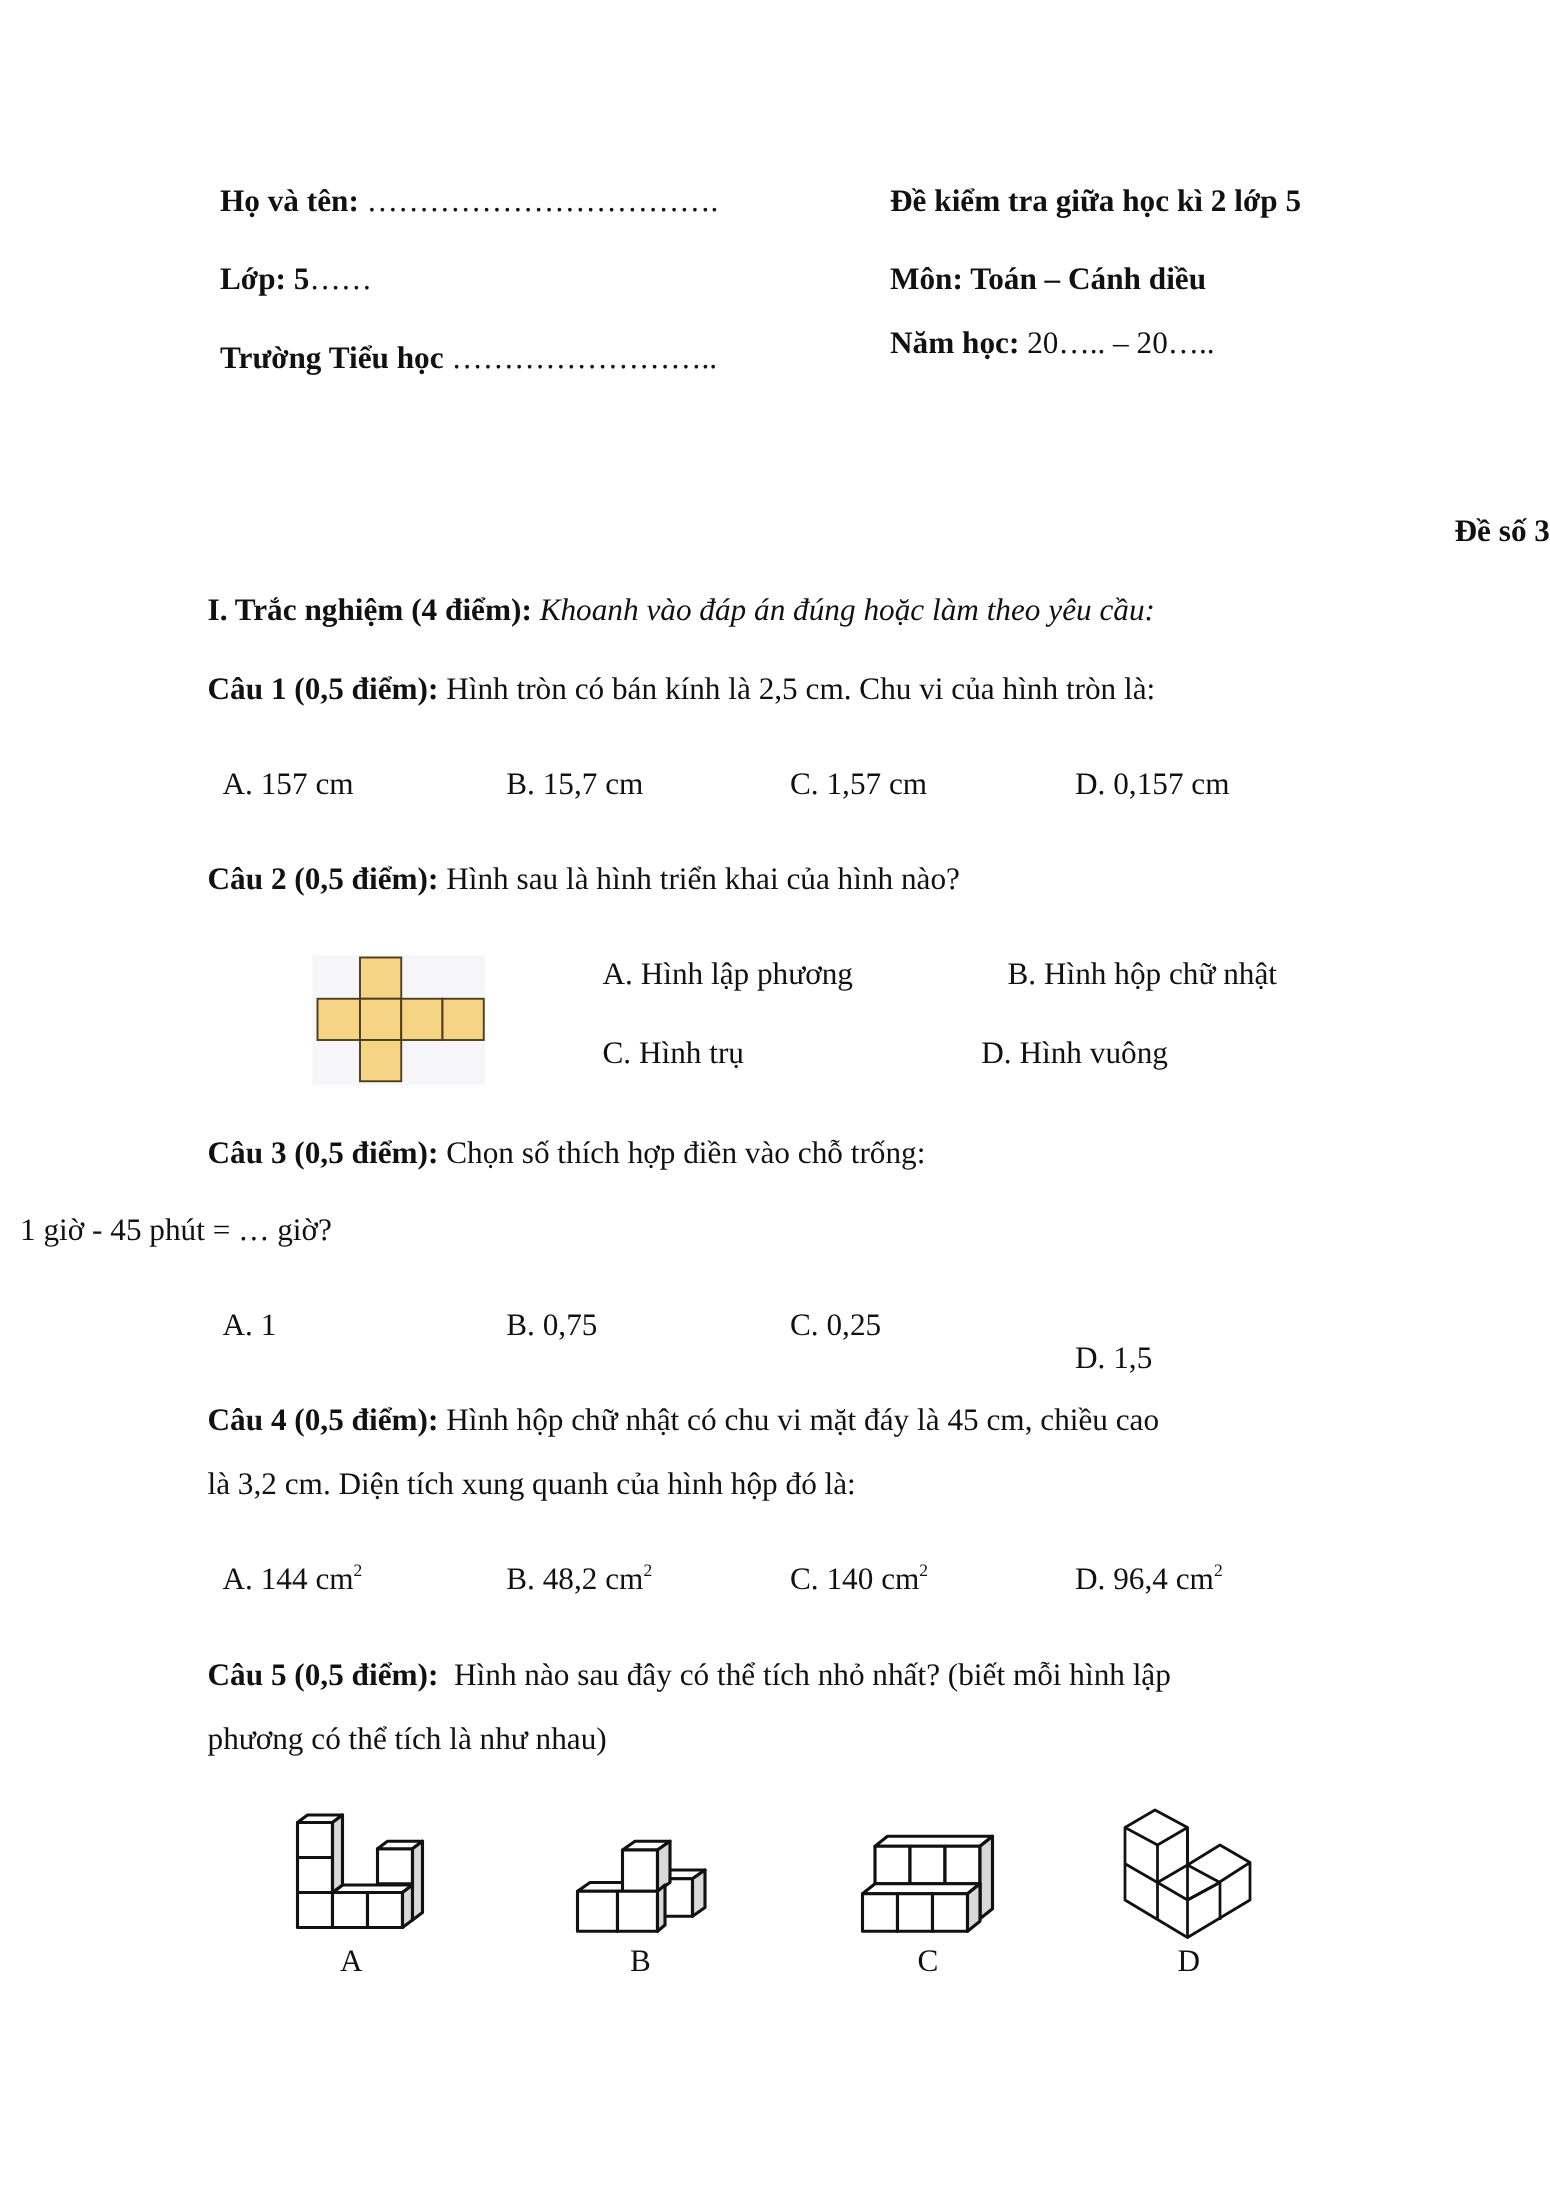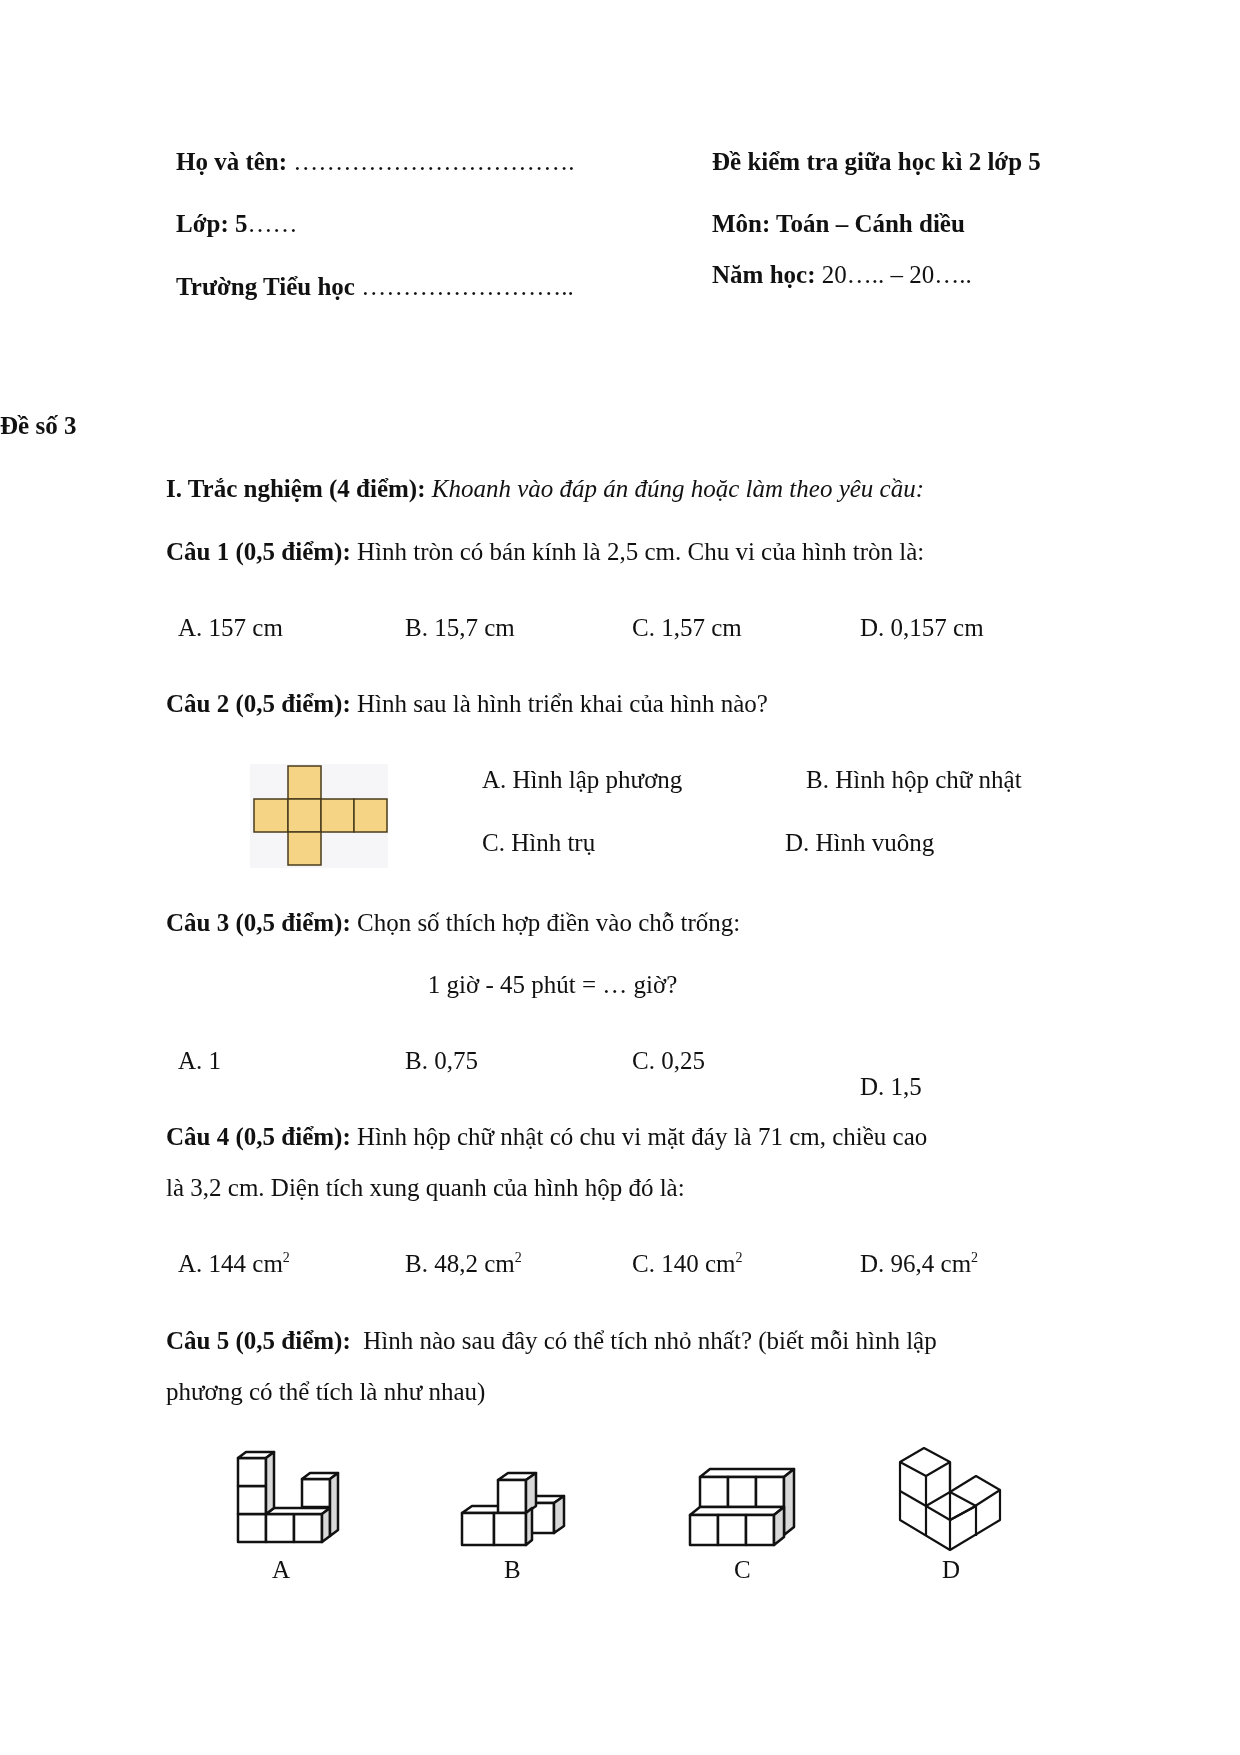--- a/index.html
+++ b/index.html
@@ -26,21 +26,21 @@
 <div class="abs" style="left:176px; top:273px;">
   <span class="b">Trường Tiểu học</span><span> ……………………..</span>
 </div>
 
 <div class="abs b" style="left:712px; top:148px;">Đề kiểm tra giữa học kì 2 lớp 5</div>
 <div class="abs b" style="left:712px; top:210px;">Môn: Toán – Cánh diều</div>
 <div class="abs" style="left:712px; top:261px;">
   <span class="b">Năm học:</span><span> 20….. – 20…..</span>
 </div>
 
-<div class="abs b" style="left:0; width:1240px; text-align:left; top:412px;">Đề số 3</div>
+<div class="abs b" style="left:0; width:1240px; text-align:right; top:412px;">Đề số 3</div>
 
 <div class="abs" style="left:166px; top:475px;">
   <span class="b">I. Trắc nghiệm (4 điểm):</span><span class="i"> Khoanh vào đáp án đúng hoặc làm theo yêu cầu:</span>
 </div>
 
 <div class="abs" style="left:166px; top:538px;">
   <span class="b">Câu 1 (0,5 điểm):</span><span> Hình tròn có bán kính là 2,5 cm. Chu vi của hình tròn là:</span>
 </div>
 <div class="opt" style="left:178px; top:614px;">A. 157 cm</div>
 <div class="opt" style="left:405px; top:614px;">B. 15,7 cm</div>
@@ -62,28 +62,28 @@
   </g>
 </svg>
 <div class="opt" style="left:482px; top:766px;">A. Hình lập phương</div>
 <div class="opt" style="left:806px; top:766px;text-align:center;">B. Hình hộp chữ nhật</div>
 <div class="opt" style="left:482px; top:829px;">C. Hình trụ</div>
 <div class="opt" style="left:785px; top:829px;">D. Hình vuông</div>
 
 <div class="abs" style="left:166px; top:909px;">
   <span class="b">Câu 3 (0,5 điểm):</span><span> Chọn số thích hợp điền vào chỗ trống:</span>
 </div>
-<div class="abs" style="left:4px; width:1097px; text-align:center; top:971px;">1 giờ - 45 phút = … giờ?</div>
+<div class="abs" style="left:16px; width:1097px; text-align:left; top:971px;">1 giờ - 45 phút = … giờ?</div>
 <div class="opt" style="left:178px; top:1047px;">A. 1</div>
 <div class="opt" style="left:405px; top:1047px;">B. 0,75</div>
 <div class="opt" style="left:632px; top:1047px;">C. 0,25</div>
 <div class="opt" style="left:860px; top:1047px;margin-top:26px;">D. 1,5</div>
 
 <div class="abs" style="left:166px; top:1123px;">
-  <span class="b">Câu 4 (0,5 điểm):</span><span> Hình hộp chữ nhật có chu vi mặt đáy là 71 cm, chiều cao</span>
+  <span class="b">Câu 4 (0,5 điểm):</span><span> Hình hộp chữ nhật có chu vi mặt đáy là 45 cm, chiều cao</span>
 </div>
 <div class="abs" style="left:166px; top:1174px;text-align:right;">là 3,2 cm. Diện tích xung quanh của hình hộp đó là:</div>
 <div class="opt" style="left:178px; top:1250px;"><span>A. 144 cm</span><sup>2</sup></div>
 <div class="opt" style="left:405px; top:1250px;"><span>B. 48,2 cm</span><sup>2</sup></div>
 <div class="opt" style="left:632px; top:1250px;"><span>C. 140 cm</span><sup>2</sup></div>
 <div class="opt" style="left:860px; top:1250px;"><span>D. 96,4 cm</span><sup>2</sup></div>
 
 <div class="abs" style="left:166px; top:1327px;text-align:center;">
   <span class="b">Câu 5 (0,5 điểm):</span><span style="white-space:pre;">  Hình nào sau đây có thể tích nhỏ nhất? (biết mỗi hình lập</span>
 </div>

